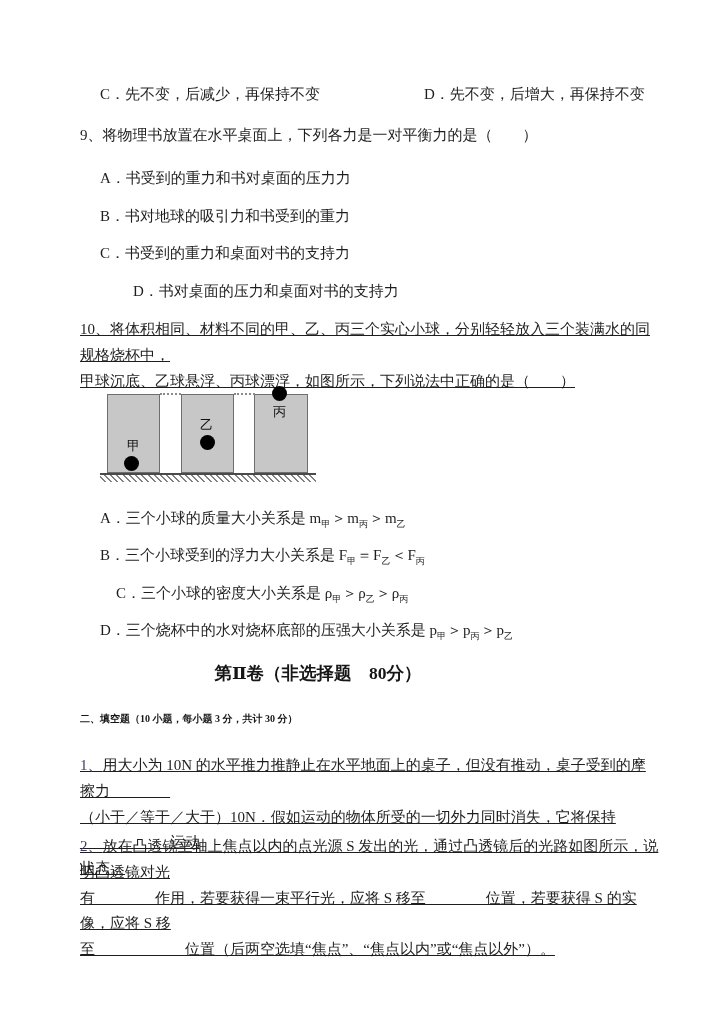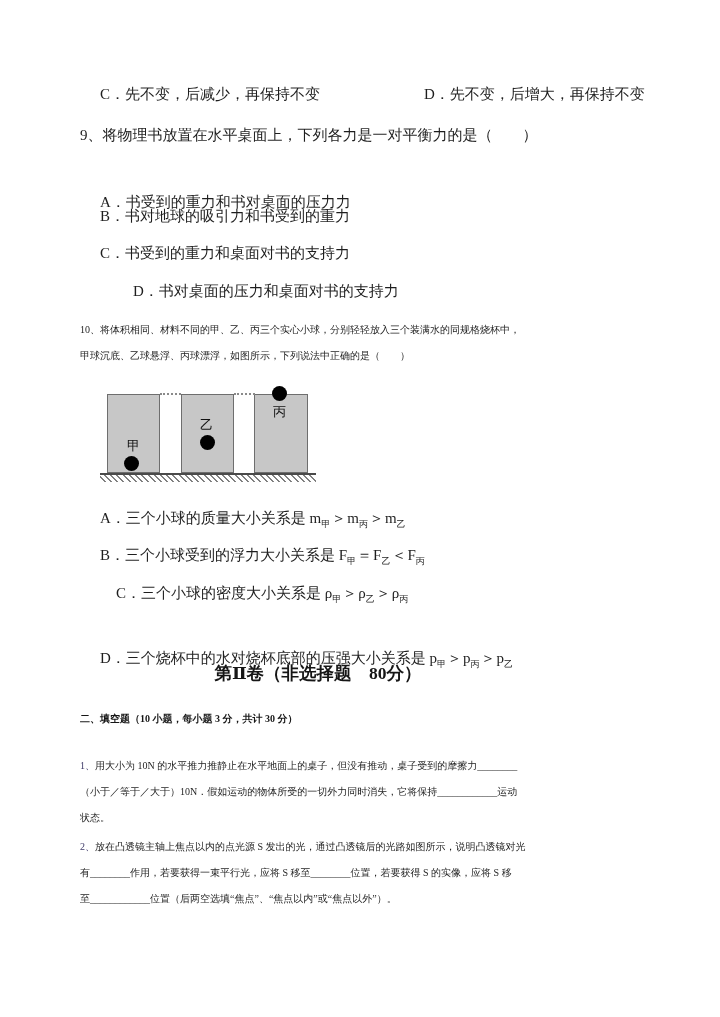--- a/index.html
+++ b/index.html
@@ -7,21 +7,21 @@
   body {
     background: #ffffff;
     position: relative;
     font-family: "Liberation Serif", "DejaVu Serif", serif;
     color: #1e1e1e;
     overflow: hidden;
   }
   .abs { position: absolute; }
   .opt { font-size: 15px; white-space: nowrap; }
   .stem { font-size: 15px; }
-  .para { width: 580px; font-size: 10px; line-height: 25.8px; }
+  .para { width: 580px; font-size: 15px; line-height: 25.8px; text-decoration: underline; }
   .qnum-accent { color: #3e3a68; }
   .section-title {
     left: 0; width: 636px; text-align: center;
     font-size: 17.5px; font-weight: bold; color: #161616;
   }
   .sub-header { font-size: 10px; font-weight: bold; color: #161616; }
 
   
   .fsub { font-size: 9px; vertical-align: sub; letter-spacing: 0; }
   .fop { padding: 0 1px; }
@@ -53,21 +53,21 @@
   }
 </style>
 </head>
 <body>
 
 <div class="abs opt" style="left:100px; top:85px;">C．先不变，后减少，再保持不变</div>
 <div class="abs opt" style="left:376px; top:85px;margin-left:48px;">D．先不变，后增大，再保持不变</div>
 
 <div class="abs stem" style="left:80px; top:126px;">9、将物理书放置在水平桌面上，下列各力是一对平衡力的是（　　）</div>
 
-<div class="abs opt" style="left:100px; top:169px;margin-top:24px;">A．书受到的重力和书对桌面的压力力</div>
+<div class="abs opt" style="left:100px; top:169px;">A．书受到的重力和书对桌面的压力力</div>
 <div class="abs opt" style="left:100px; top:207px;">B．书对地球的吸引力和书受到的重力</div>
 <div class="abs opt" style="left:100px; top:244px;">C．书受到的重力和桌面对书的支持力</div>
 <div class="abs opt" style="left:100px; top:282px;margin-left:33px;">D．书对桌面的压力和桌面对书的支持力</div>
 
 <div class="abs para" style="left:80px; top:317px;">
   <span>10、</span><span>将体积相同、材料不同的甲、乙、丙三个实心小球，分别轻轻放入三个装满水的同规格烧杯中，</span><br>
   <span>甲球沉底、乙球悬浮、丙球漂浮，如图所示，下列说法中正确的是（　　）</span>
 </div>
 
 <div class="abs figure">
@@ -87,21 +87,21 @@
 
 <div class="abs opt" style="left:100px; top:509px;">
   <span>A．三个小球的质量大小关系是 </span><span><span>m</span><sub class="fsub">甲</sub><span class="fop">＞</span><span>m</span><sub class="fsub">丙</sub><span class="fop">＞</span><span>m</span><sub class="fsub">乙</sub></span>
 </div>
 <div class="abs opt" style="left:100px; top:546px;">
   <span>B．三个小球受到的浮力大小关系是 </span><span><span>F</span><sub class="fsub">甲</sub><span class="fop">＝</span><span>F</span><sub class="fsub">乙</sub><span class="fop">＜</span><span>F</span><sub class="fsub">丙</sub></span>
 </div>
 <div class="abs opt" style="left:116px; top:584px;">
   <span>C．三个小球的密度大小关系是 </span><span><span>ρ</span><sub class="fsub">甲</sub><span class="fop">＞</span><span>ρ</span><sub class="fsub">乙</sub><span class="fop">＞</span><span>ρ</span><sub class="fsub">丙</sub></span>
 </div>
-<div class="abs opt" style="left:100px; top:621px;margin-top:28px;">
+<div class="abs opt" style="left:100px; top:621px;">
   <span>D．三个烧杯中的水对烧杯底部的压强大小关系是 </span><span><span>p</span><sub class="fsub">甲</sub><span class="fop">＞</span><span>p</span><sub class="fsub">丙</sub><span class="fop">＞</span><span>p</span><sub class="fsub">乙</sub></span>
 </div>
 
 <div class="abs section-title" style="top:661px;">第Ⅱ卷（非选择题　80分）</div>
 
 <div class="abs sub-header" style="left:80px; top:712px;">二、填空题（10 小题，每小题 3 分，共计 30 分）</div>
 
 <div class="abs para" style="left:80px; top:753px;">
   <span class="qnum-accent">1、</span><span>用大小为 10N 的水平推力推静止在水平地面上的桌子，但没有推动，桌子受到的摩擦力________</span><br>
   <span>（小于／等于／大于）10N．假如运动的物体所受的一切外力同时消失，它将保持____________运动</span><br>

